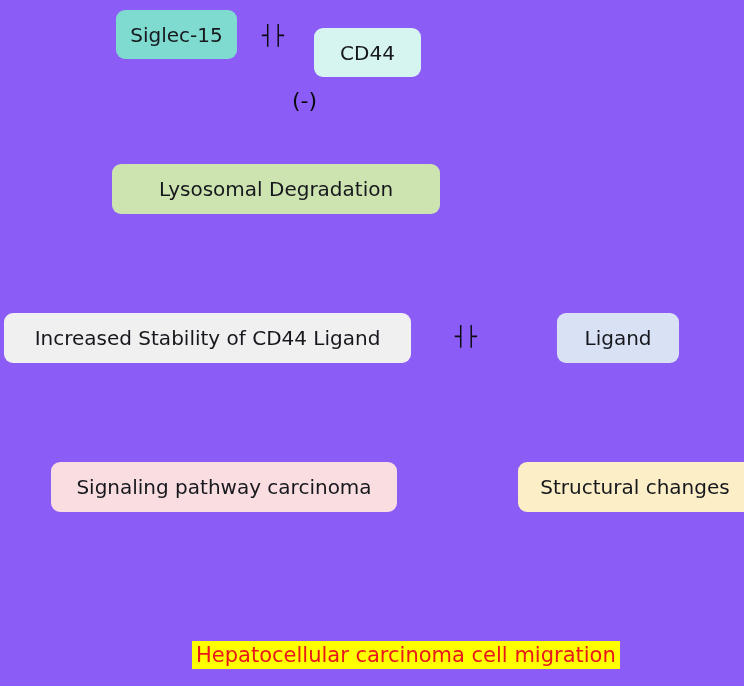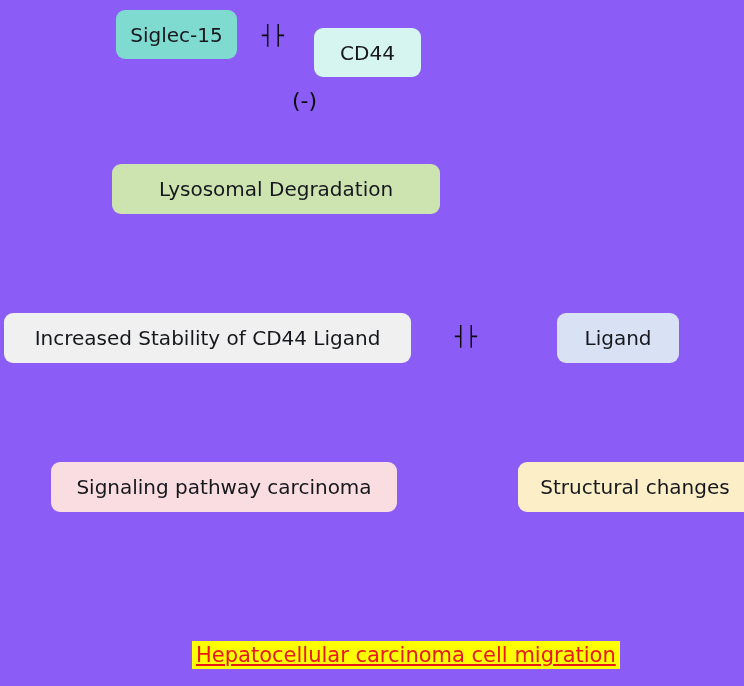--- a/index.html
+++ b/index.html
@@ -72,15 +72,15 @@
   <div class="node" style="left: 51px; top: 462px; width: 346px; height: 50px; background: rgb(249, 221, 224); color: rgb(22, 24, 29);">Signaling pathway carcinoma</div>
 
   <div class="node" style="left: 518px; top: 462px; width: 234px; height: 50px; background: rgb(252, 239, 199); color: rgb(22, 24, 29);">Structural changes</div>
 
   <div class="connector" style="left: 262px; top: 26px;">┤├</div>
 
   <div class="connector" style="left: 455px; top: 327px;">┤├</div>
 
   <div class="edge-label" style="left: 292px; top: 90px;">(-)</div>
 
-  <div class="highlight-text" style="left: 192px; top: 641px; background: rgb(255, 255, 0); color: rgb(232, 25, 27); text-decoration: underline;">Hepatocellular carcinoma cell migration</div>
+  <div class="highlight-text" style="left: 192px; top: 641px; background: rgb(255, 255, 0); color: rgb(232, 25, 27);">Hepatocellular carcinoma cell migration</div>
 
 </div>
 
 </body></html>

